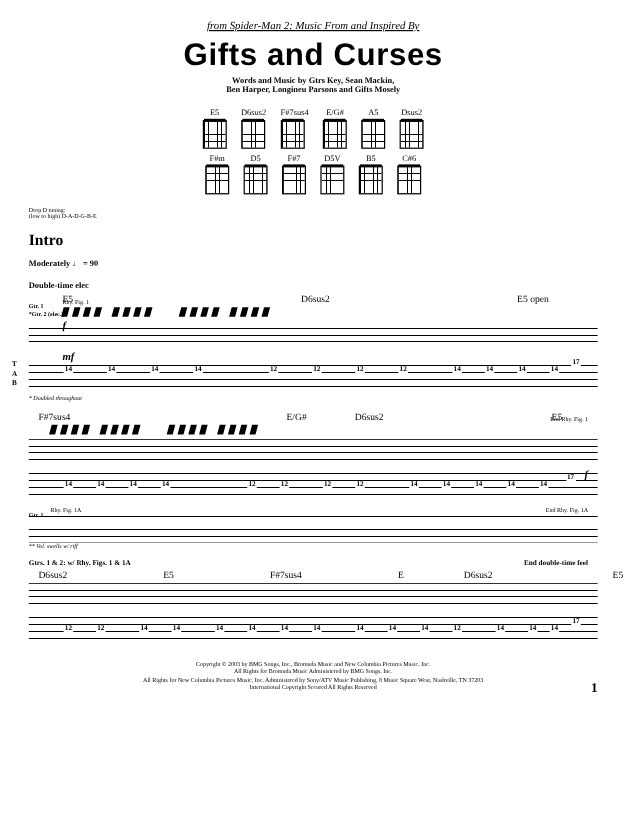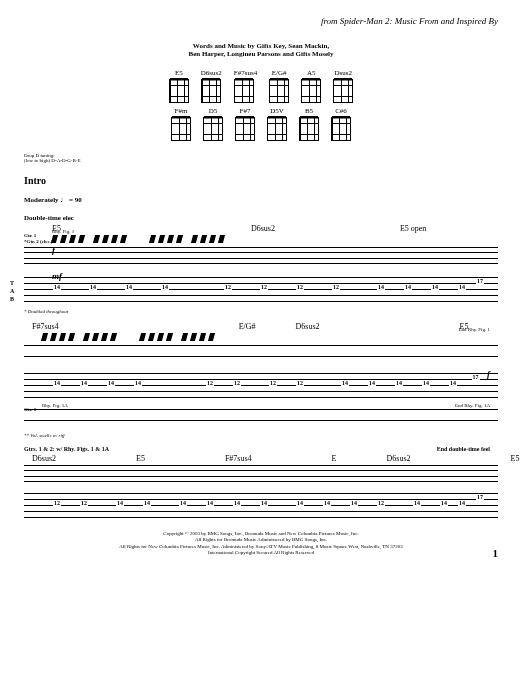--- a/index.html
+++ b/index.html
@@ -1,29 +1,29 @@
 <!DOCTYPE html>
 <html><head>
 <meta charset="utf-8">
 <style>
   body { margin:0; padding:0; background:#fff; font-family:"Times New Roman",serif; width:522px; height:696px; overflow:hidden; }
   .page { padding:16px 24px 8px 24px; position:relative; }
-  .source { font-style:italic; font-size:9px; text-align:right; margin-bottom:16px; }
+  .source { font-style:italic; font-size:9px; text-align:center; margin-bottom:4px;text-decoration:underline; }
   .title { font-weight:900; font-size:26px; text-align:center; letter-spacing:0.5px; margin-bottom:2px; font-family:Arial,sans-serif; }
   .credits { font-size:7px; text-align:center; font-weight:600; line-height:1.2; margin-bottom:10px; }
   .chord-diagrams { display:flex; flex-direction:column; align-items:center; margin-bottom:8px; }
   .chord-row { display:flex; gap:12px; margin-bottom:4px; justify-content:center; }
   .chord { text-align:center; font-size:6px; }
   .chord-name { font-size:7px; margin-bottom:2px; font-weight:500; }
   .fretboard { width:18px; height:22px; border:0.5px solid #000; background:linear-gradient(#000 0 0) 0 0/100% 0.5px no-repeat,
     repeating-linear-gradient(to right,#000 0 0.5px,transparent 0.5px 3.6px),
     repeating-linear-gradient(to bottom,#000 0 0.5px,transparent 0.5px 5.5px); position:relative; }
   .fretboard::before { content:""; position:absolute; top:-2px; left:0; right:0; height:2px; background:#000; }
   .tuning-note { font-size:5px; line-height:1.1; margin-bottom:6px; }
-  .intro-label { font-size:10px; font-weight:700; }
+  .intro-label { font-size:13px; font-weight:700; }
   .feel { font-size:7px; font-weight:700; margin-left:0; }
   .system { margin-bottom:8px; }
   .chord-symbols { display:flex; font-size:8px; margin-bottom:2px; font-weight:500; }
   .chord-sym { margin-right:40px; }
   .staff { height:22px; background:repeating-linear-gradient(to bottom,#000 0 0.6px,transparent 0.6px 5.5px); position:relative; margin-bottom:2px; }
   .tab-staff { height:30px; background:repeating-linear-gradient(to bottom,#000 0 0.6px,transparent 0.6px 6px); position:relative; margin-bottom:2px; }
   .tab-label { position:absolute; left:-14px; top:2px; font-size:6px; font-weight:bold; line-height:8px; }
   .tab-nums { position:absolute; left:20px; right:4px; top:0; height:100%; font-size:6px; font-weight:600; }
   .tab-num { position:absolute; background:#fff; padding:0 1px; line-height:6px; }
   .dynamic { font-style:italic; font-weight:bold; font-size:9px; position:absolute;text-align:right; }
@@ -33,22 +33,23 @@
   .copyright { font-size:5px; text-align:center; line-height:1.3; margin-top:8px; }
   .page-num { position:absolute; bottom:6px; right:24px; font-size:11px; font-weight:bold; }
   .slash-row { display:flex; gap:4px; font-size:10px; letter-spacing:-1px; }
   .slash { transform:skewX(-15deg); display:inline-block; width:5px; height:8px; background:#000; }
 </style>
 </head>
 <body>
 
 <div class="page">
   <div class="source">from Spider-Man 2: Music From and Inspired By</div>
+  <div class="title">Gifts and Curses</div>
   <div class="credits">
-    <span>Words and Music by Gifts Key, Sean Mackin,</span><br>
+    <span>Words and Music by Gtrs Key, Sean Mackin,</span><br>
     <span>Ben Harper, Longineu Parsons and Gifts Mosely</span>
   </div>
 
   <div class="chord-diagrams">
     <div class="chord-row">
       <div class="chord">
           <div class="chord-name">E5</div>
           <div class="fretboard"></div>
         </div>
       <div class="chord">
@@ -108,21 +109,21 @@
   <div>
     <span class="intro-label">Intro</span><br>
     <span class="feel">Moderately ♩ = 90</span><br>
     <span class="feel">Double-time elec</span>
   </div>
 
   <div class="system">
     <div class="chord-symbols">
       <span class="chord-sym" style="margin-left:28px">E5</span>
       <span class="chord-sym" style="margin-left:150px">D6sus2</span>
-      <span class="chord-sym" style="margin-left:85px">E5 open</span>
+      <span class="chord-sym" style="margin-left:116px">E5 open</span>
     </div>
     <div style="position:relative; margin-bottom:4px;">
       <span class="gtr-label" style="top:-2px">Gtr. 1</span>
       <span class="rhy-label" style="left:28px;top:-6px">Rhy. Fig. 1</span>
       <div class="slash-row" style="margin-left:28px">
         <span class="slash"></span>
           <span class="slash"></span>
           <span class="slash"></span>
           <span class="slash"></span>
         <span class="slash" style="margin-left:6px"></span>

